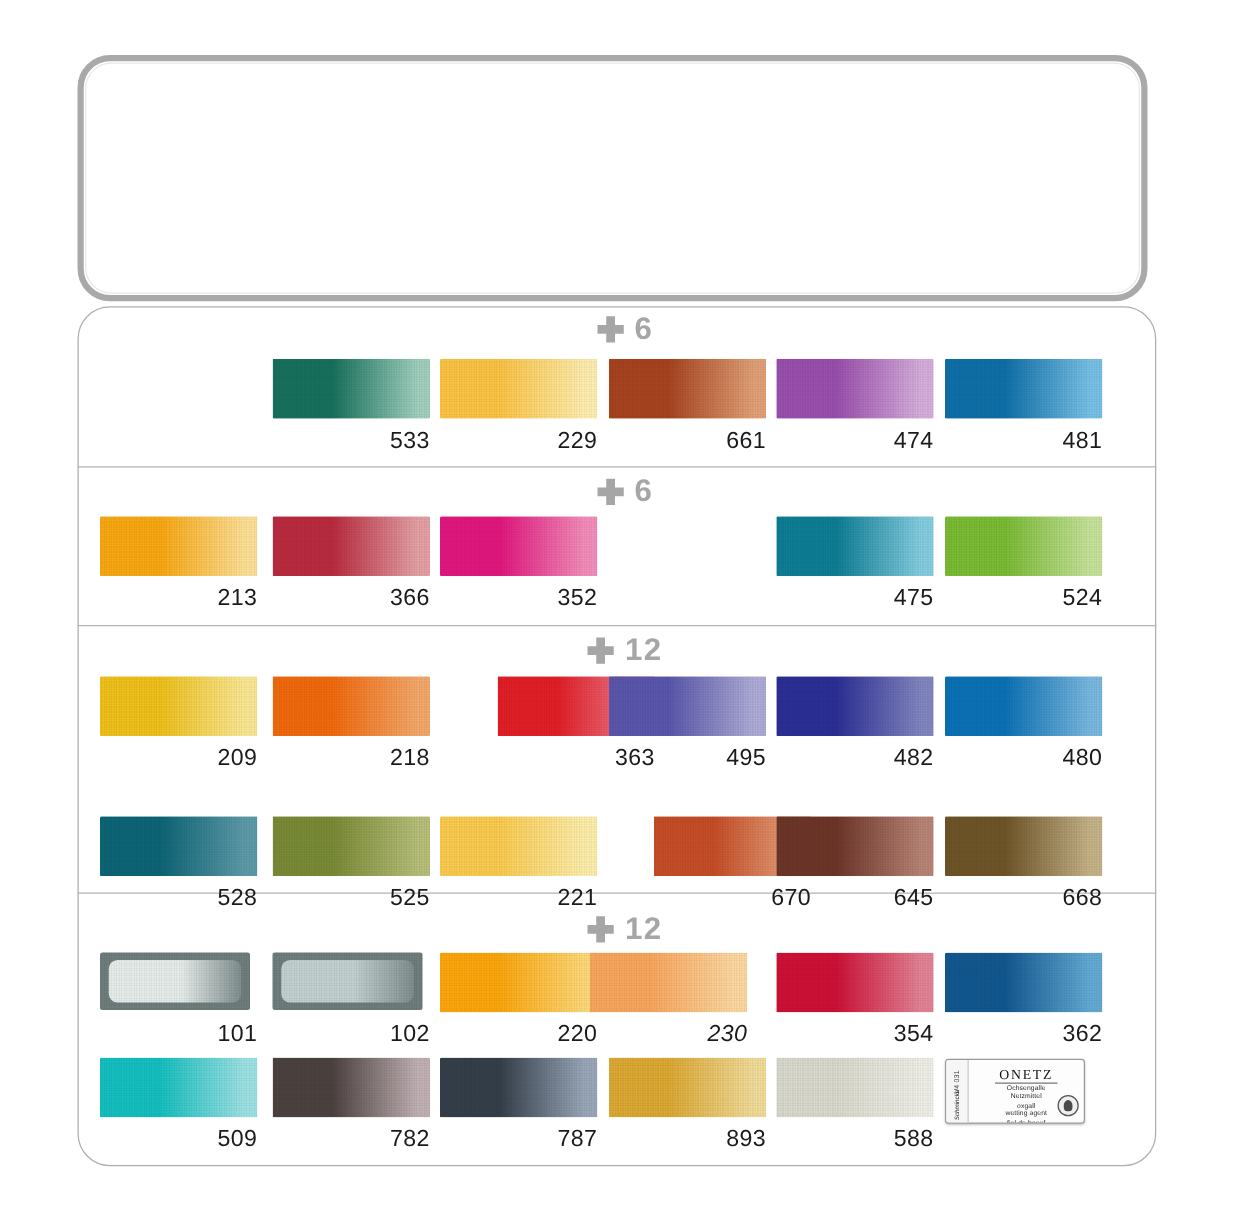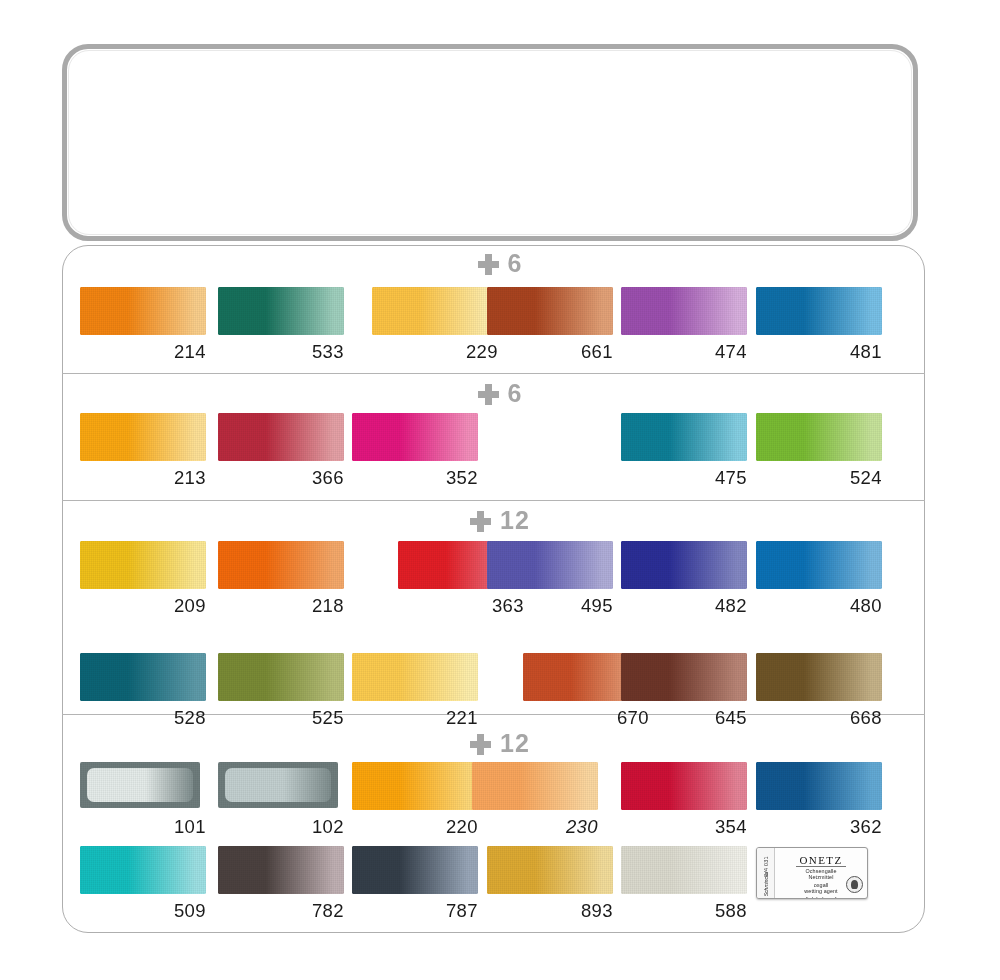--- a/index.html
+++ b/index.html
@@ -316,33 +316,27 @@
         </div>
         <div class="cell" style="left: 756px;">
           <div class="sw-wrap">
             <div class="swatch" style="background: linear-gradient(90deg, rgb(38, 38, 38) 0%, rgb(38, 38, 38) 38%, rgb(166, 166, 166) 92%, rgb(166, 166, 166) 100%);"></div>
           </div>
           <div class="label">780</div>
         </div>
       </div>
       <div class="group-head" style="top: 251px;"><span class="plus"></span><span>6</span></div>
       <div class="row" style="top: 287px;">
-        <div class="cell" style="left: 80px;">
-          <div class="sw-wrap">
-            <div class="swatch" style="background: linear-gradient(90deg, rgb(242, 132, 17) 0%, rgb(242, 132, 17) 38%, rgb(249, 206, 139) 92%, rgb(249, 206, 139) 100%);"></div>
-          </div>
-          <div class="label">214</div>
-        </div>
         <div class="cell" style="left: 218px;">
           <div class="sw-wrap">
             <div class="swatch" style="background: linear-gradient(90deg, rgb(22, 112, 91) 0%, rgb(22, 112, 91) 38%, rgb(159, 207, 189) 92%, rgb(159, 207, 189) 100%);"></div>
           </div>
           <div class="label">533</div>
         </div>
-        <div class="cell" style="left: 372px;">
+        <div class="cell" style="left: 352px;">
           <div class="sw-wrap">
             <div class="swatch" style="background: linear-gradient(90deg, rgb(251, 195, 68) 0%, rgb(251, 195, 68) 38%, rgb(253, 237, 174) 92%, rgb(253, 237, 174) 100%);"></div>
           </div>
           <div class="label">229</div>
         </div>
         <div class="cell" style="left: 487px;">
           <div class="sw-wrap">
             <div class="swatch" style="background: linear-gradient(90deg, rgb(168, 67, 31) 0%, rgb(168, 67, 31) 38%, rgb(226, 161, 119) 92%, rgb(226, 161, 119) 100%);"></div>
           </div>
           <div class="label">661</div>

